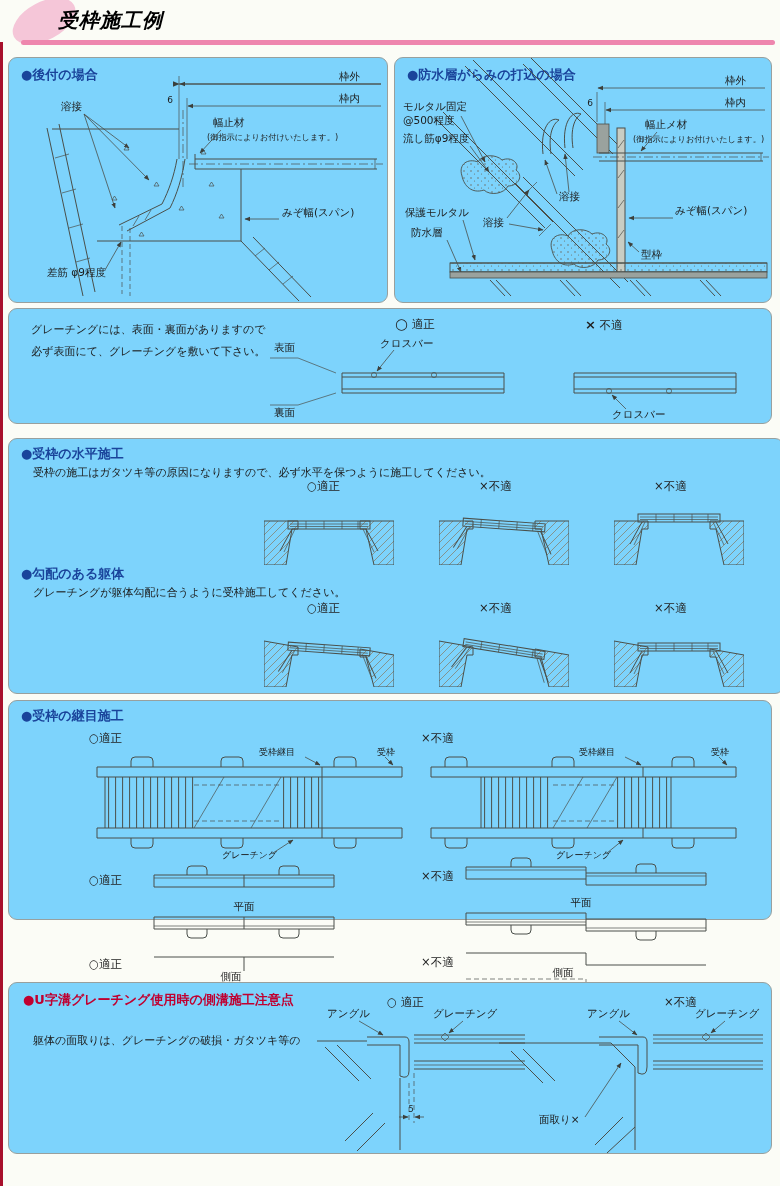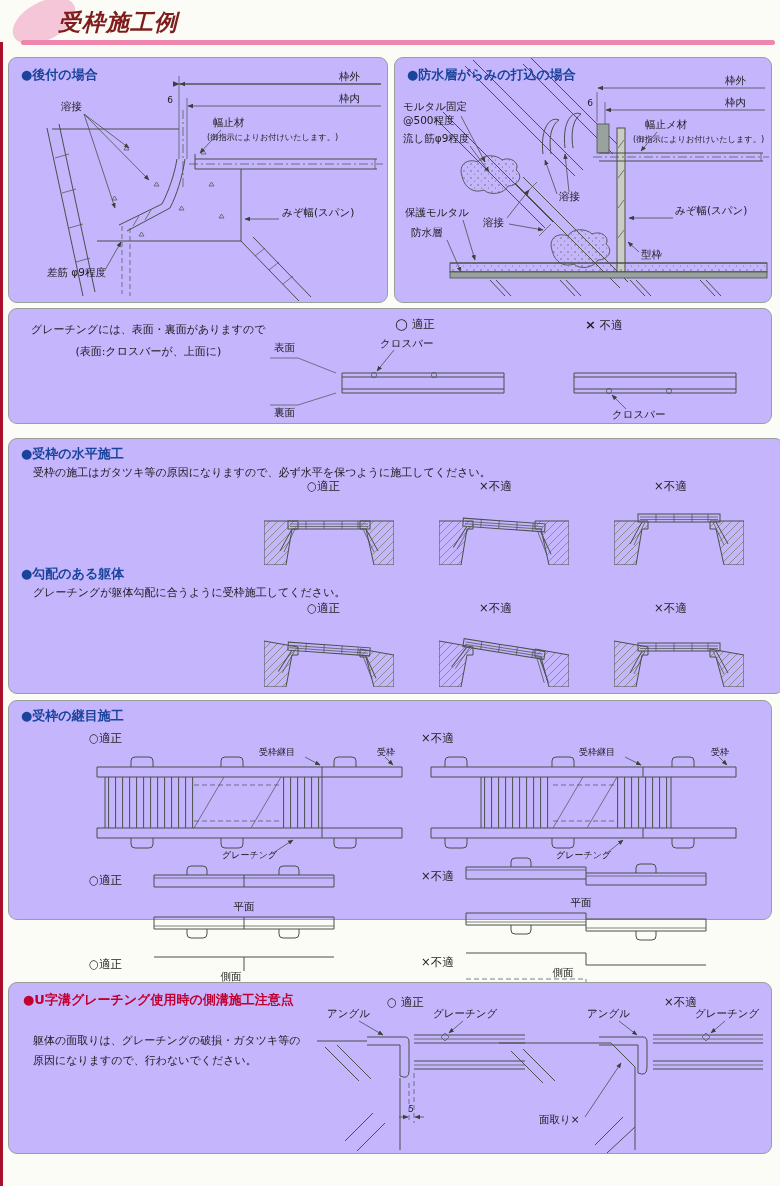--- a/index.html
+++ b/index.html
@@ -3,27 +3,27 @@
 <meta charset="utf-8">
 <style>
   html,body { margin:0; padding:0; }
   body {
     width:780px; height:1186px; position:relative;
     background:#fbfcf6; overflow:hidden;
     font-family:"DejaVu Sans","Liberation Sans",sans-serif;
   }
   .hdr-ellipse { position:absolute; left:10px; top:2px; width:68px; height:38px;
     background:#f5c6d8; border-radius:50%; transform:rotate(-28deg); }
-  .hdr-title { position:absolute; left:58px; top:7px; font-size:23px; font-weight:bold;
-    font-style:italic; color:#7f1d1d; letter-spacing:1px; }
+  .hdr-title { position:absolute; left:58px; top:7px; font-size:20px; font-weight:bold;
+    font-style:italic; color:#000000; letter-spacing:1px; }
   .hdr-bar { position:absolute; left:21px; top:40px; width:754px; height:5px;
     background:#ee86ae; border-radius:3px; }
   .left-strip { position:absolute; left:0; top:42px; width:3px; height:1144px; background:#a8102c; }
 
-  .panel { position:absolute; box-sizing:border-box; background:#c4b5fd;
+  .panel { position:absolute; box-sizing:border-box; background:#7dd3fc;
     border:1.5px solid #98a09e; border-radius:9px; }
   .ph { position:absolute; font-weight:bold; font-size:13px; color:#1a449b; white-space:nowrap; }
   .ph.red { color:#c00030; }
   .pbody { position:absolute; font-size:11px; color:#1b1b1b; white-space:nowrap;text-align:center; }
   .p3line { height:22px; line-height:22px; }
   .mark { position:absolute; font-size:11.5px; color:#222; white-space:nowrap; }
   .mk-big { font-size:15px; font-weight:bold; vertical-align:-1px; }
   .mk-x { font-size:13px; font-weight:bold; }
   .dg { position:absolute; }
 
@@ -199,21 +199,21 @@
     <text x="280" y="156">みぞ幅(スパン)</text>
     <line class="ldr" x1="278" y1="160" x2="234" y2="160"></line>
     <text x="246" y="200">型枠</text>
     <line class="ldr" x1="244" y1="194" x2="233" y2="184"></line>
   </svg>
 </div>
 
 <div class="panel" style="left:8px;top:308px;width:764px;height:116px">
   <div class="pbody" style="left:22px;top:10px">
     <div class="p3line">グレーチングには、表面・裏面がありますので</div>
-    <div class="p3line">(表面:クロスバーが、上面に)</div>
+    <div class="p3line">必ず表面にて、グレーチングを敷いて下さい。</div>
   </div>
   <div class="mark" style="left:386px;top:6px"><span class="mk-big">○</span> <span>適正</span></div>
   <div class="mark" style="left:576px;top:8px"><span class="mk-x">×</span> <span>不適</span></div>
   <svg class="dg" style="left:255px;top:26px" width="500" height="86" viewBox="0 0 500 86">
     <text x="10" y="16">表面</text>
     <polyline class="lnt" points="6,23 34,23 72,38"></polyline>
     <text x="10" y="81">裏面</text>
     <polyline class="lnt" points="6,70 34,70 72,58"></polyline>
     <line class="ln" x1="78" y1="38" x2="240" y2="38"></line>
       <line class="ln" x1="78" y1="42" x2="240" y2="42"></line>
@@ -485,21 +485,20 @@
     <text x="102" y="31" text-anchor="middle">側面</text>
     <line class="dash lnt" x1="5" y1="34" x2="125" y2="34"></line>
     <line class="dash lnt" x1="125" y1="34" x2="125" y2="46"></line>
     <line class="dash lnt" x1="125" y1="46" x2="245" y2="46"></line>
   </svg>
 </div>
 
 <div class="panel" style="left:8px;top:982px;width:764px;height:172px">
   <div class="ph red" style="left:14px;top:8px">●U字溝グレーチング使用時の側溝施工注意点</div>
   <div class="pbody" style="left:24px;top:50px">躯体の面取りは、グレーチングの破損・ガタツキ等の</div>
-  <div class="pbody" style="left:24px;top:70px">原因になりますので、行わないでください。</div>
   <div class="mark" style="left:378px;top:12px">○ 適正</div>
   <div class="mark" style="left:655px;top:12px">×不適</div>
 
   <svg class="dg" style="left:306px;top:22px" width="215" height="148" viewBox="0 0 215 148">
     <line class="ln" x1="2" y1="36" x2="52" y2="36"></line>
     <line class="ln" x1="10" y1="42" x2="44" y2="76"></line>
       <line class="ln" x1="22" y1="40" x2="56" y2="74"></line>
     <path class="ln" d="M52,32 H90 Q94,32 94,37 V66 Q94,75 85,71 L85,40 H52"></path>
     <line class="ln" x1="85" y1="73" x2="85" y2="145"></line>
     <line class="ln" x1="99" y1="30" x2="210" y2="30"></line>

